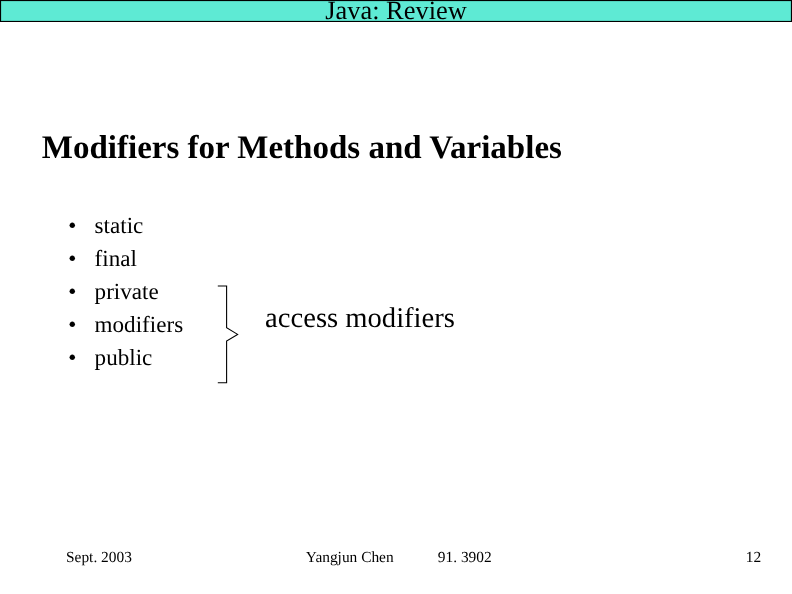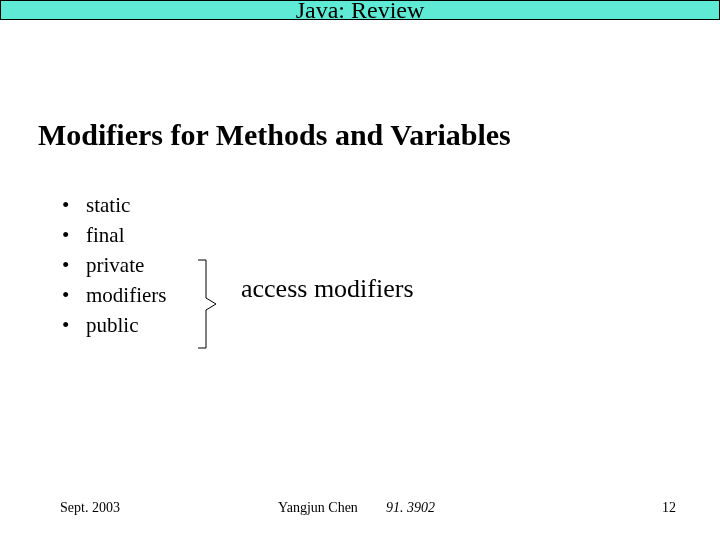--- a/index.html
+++ b/index.html
@@ -75,26 +75,25 @@
     position: absolute;
     left: 36px;
     margin-left: 24px;
   }
   .footer-author {
     position: absolute;
     left: 278px;
   }
   .footer-course {
     position: absolute;
-    left: 386px;
-    font-style: italic;
+    left: 398px;
   }
   .footer-page {
     position: absolute;
-    right: 44px;
+    right: 28px;
   }
 </style>
 </head>
 <body>
 
 <div class="header">
   <span>Java: Review</span>
 </div>
 
 <div class="main">

